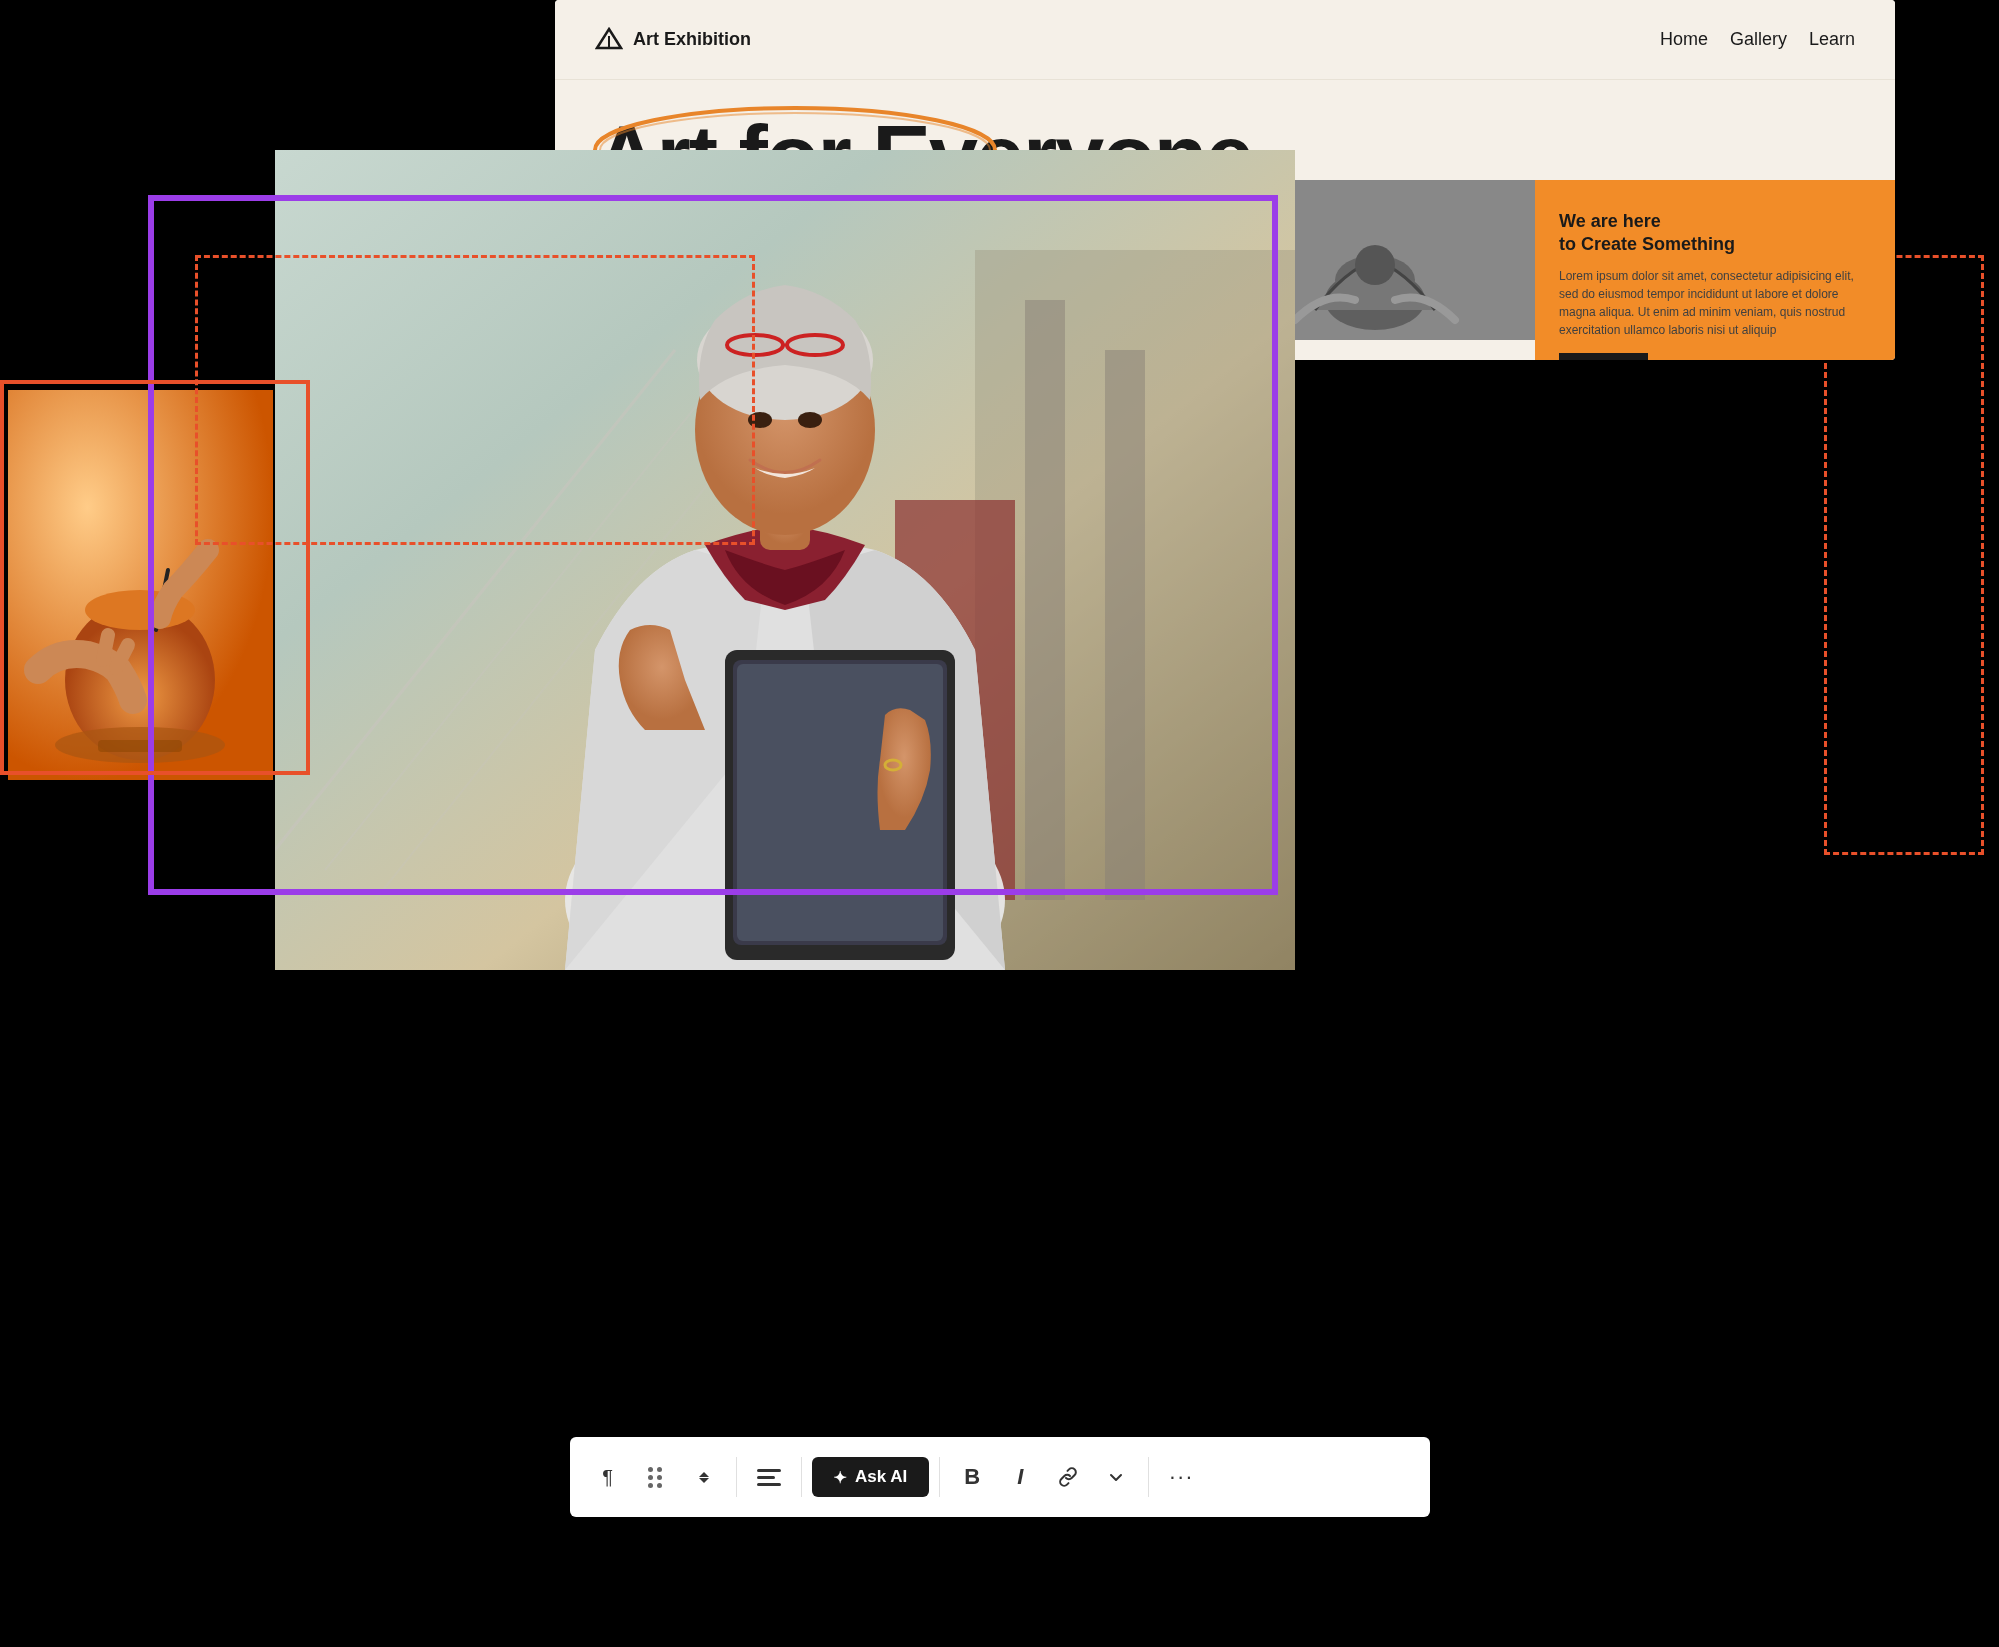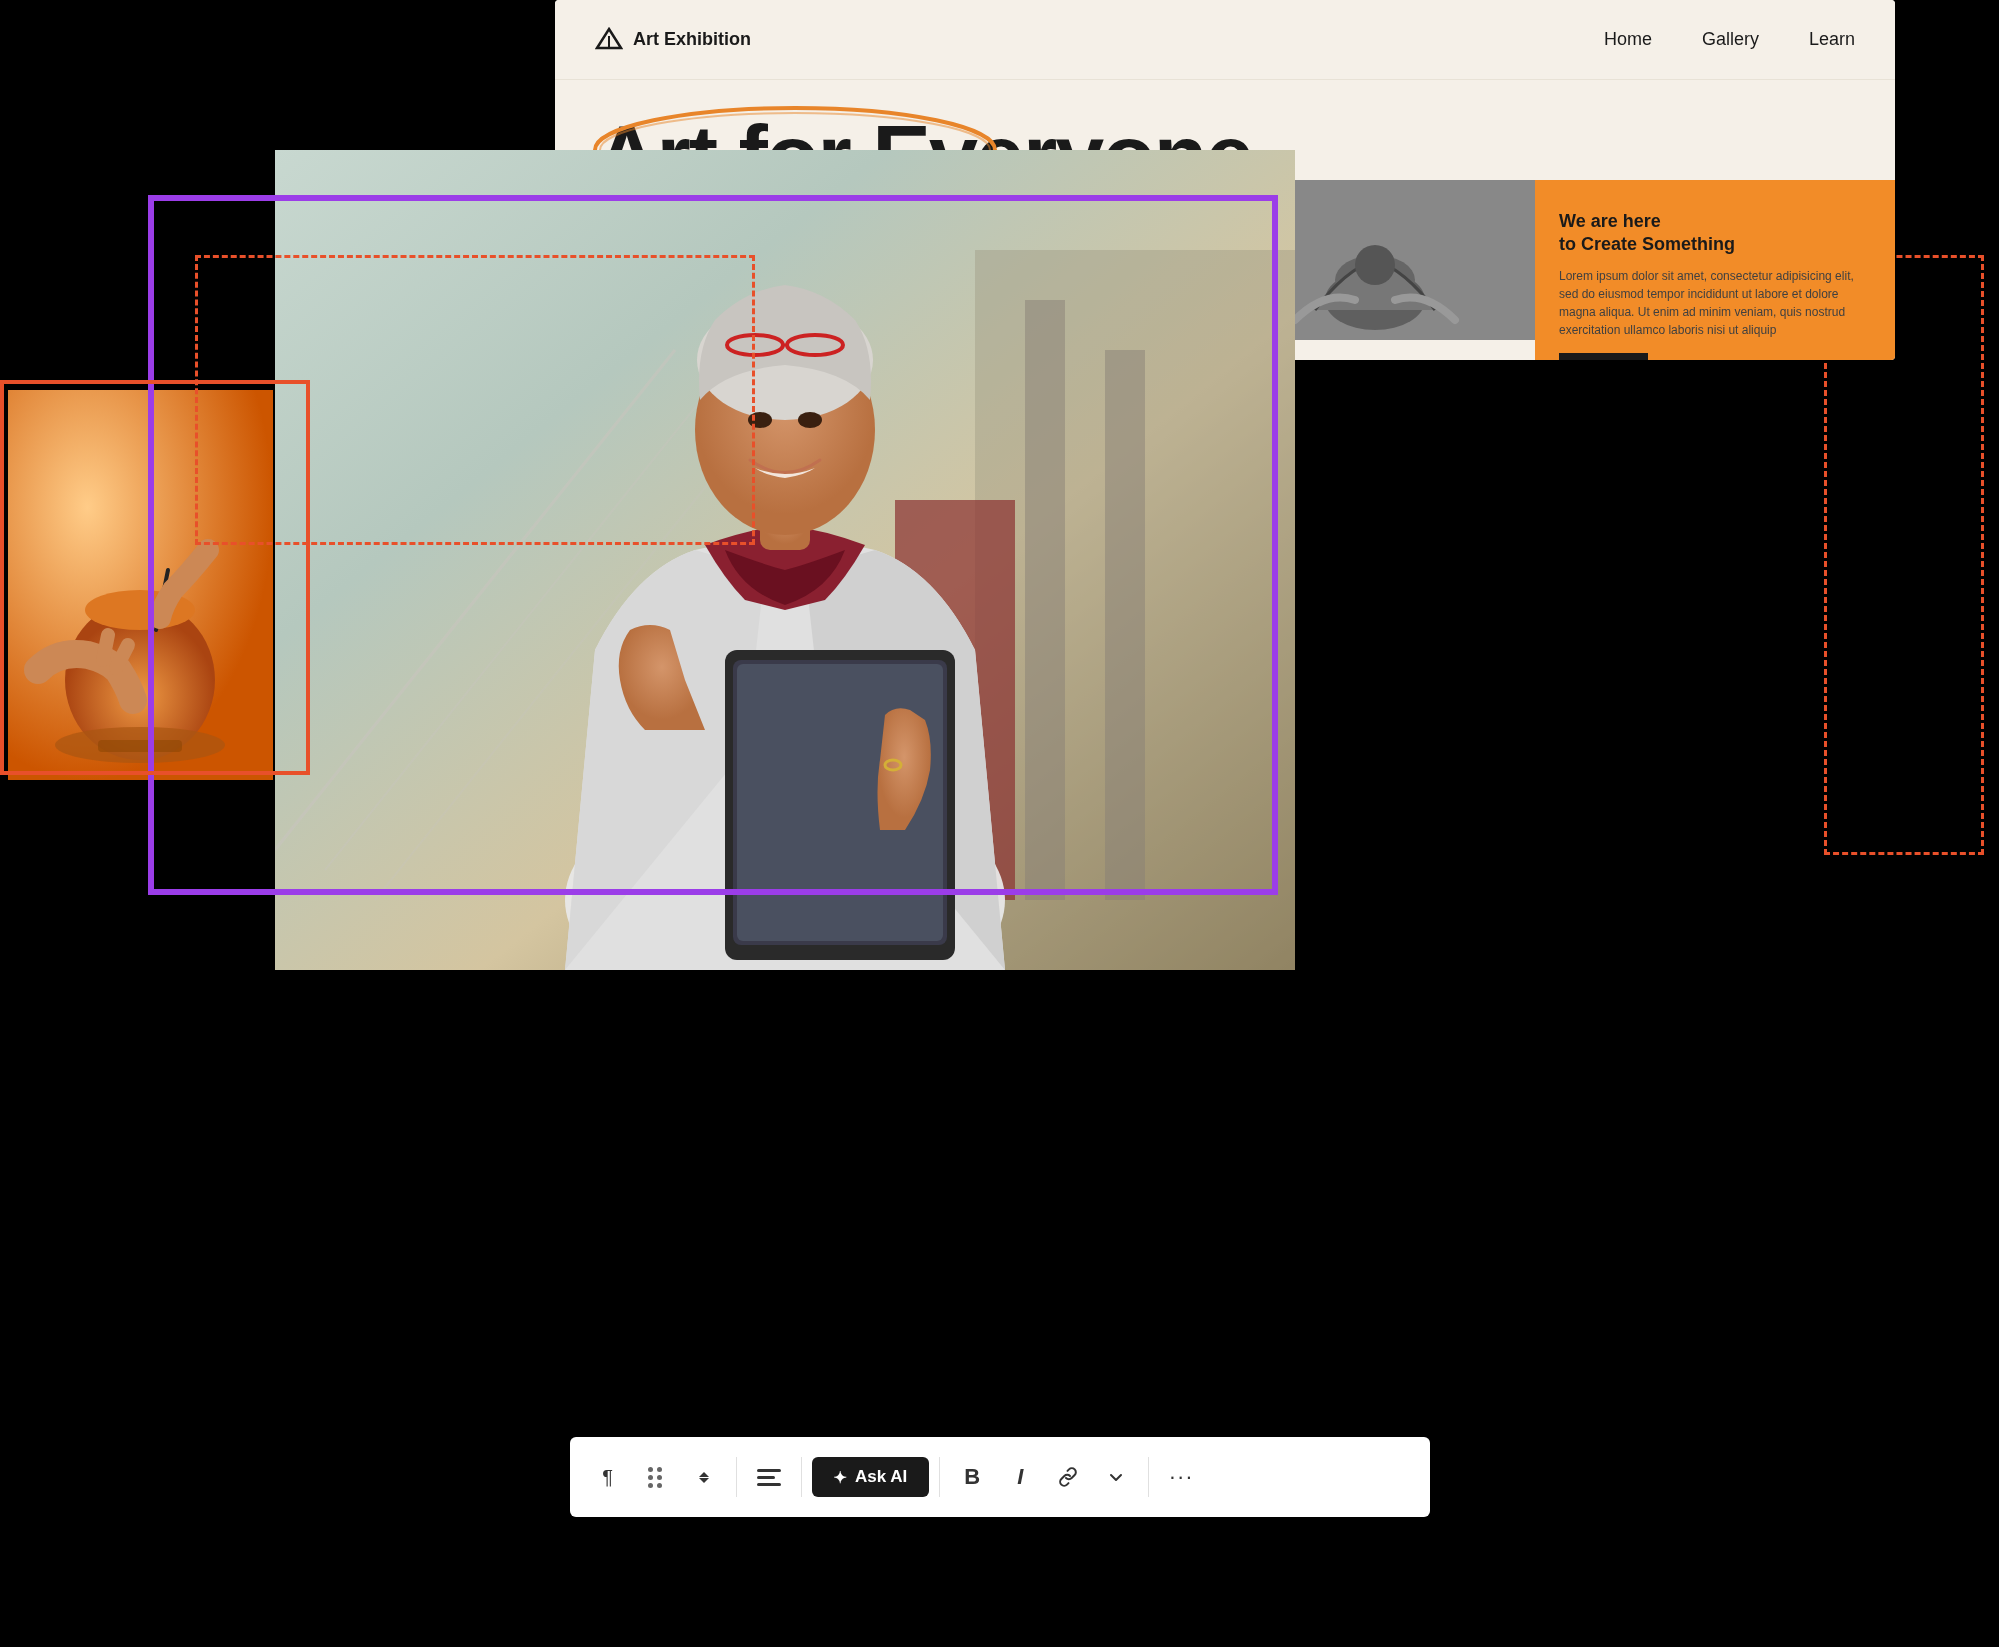--- a/index.html
+++ b/index.html
@@ -54,21 +54,21 @@
       color: #1a1a1a;
     }
 
     .logo-icon {
       width: 28px;
       height: 28px;
     }
 
     .nav-links {
       display: flex;
-      gap: 50px;
+      gap: 22px;
       align-items: center;
     }
 
     .nav-link {
       font-size: 18px;
       color: #1a1a1a;
       text-decoration: none;
       cursor: pointer;
     }
 

